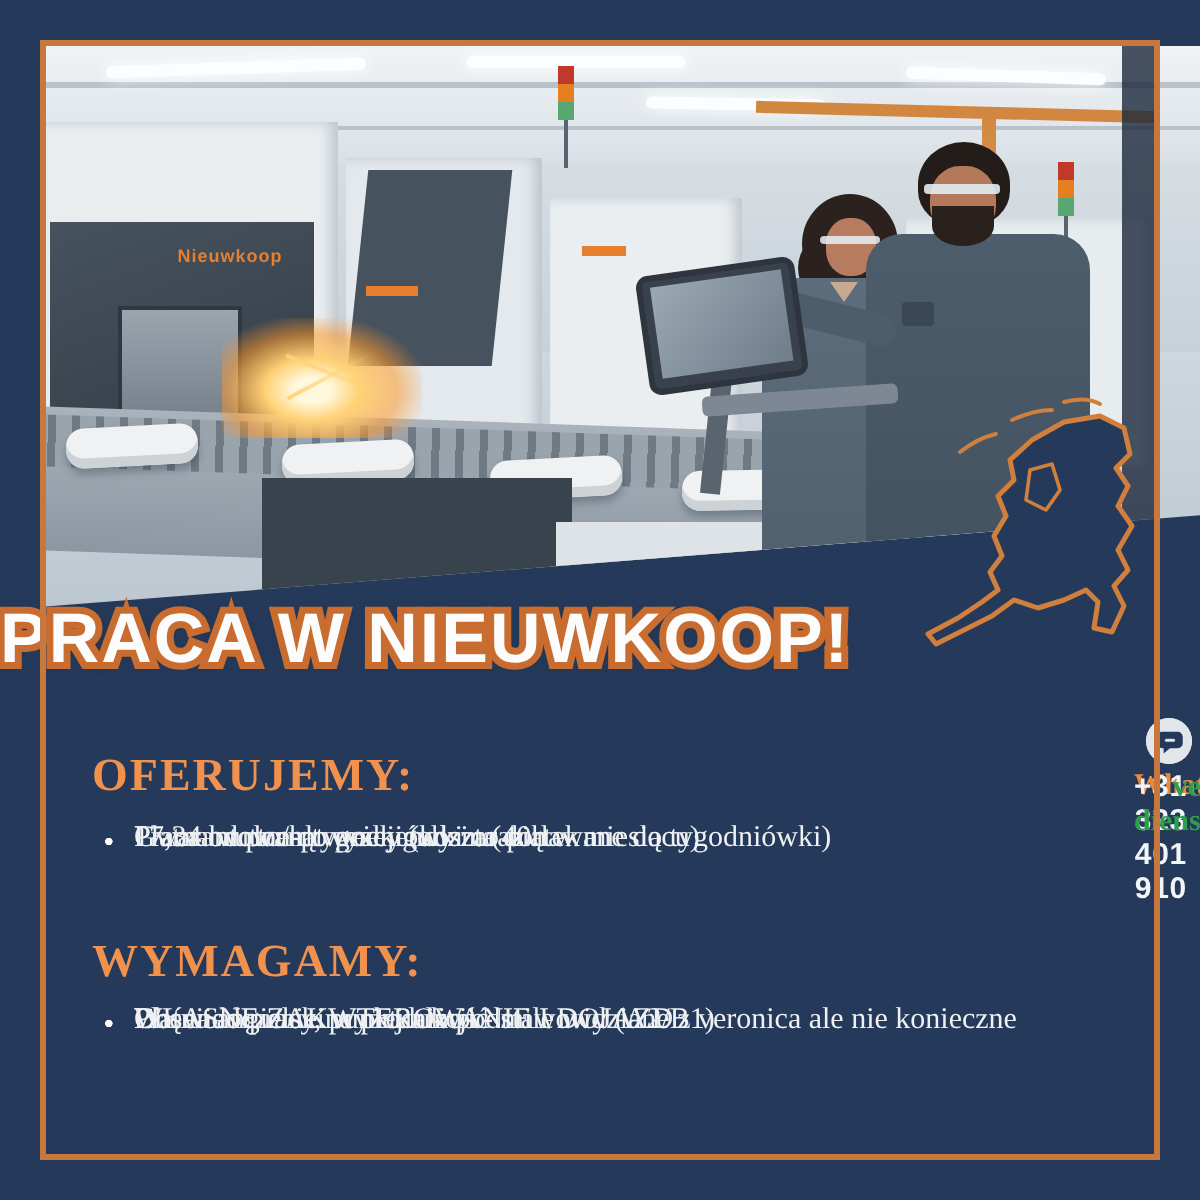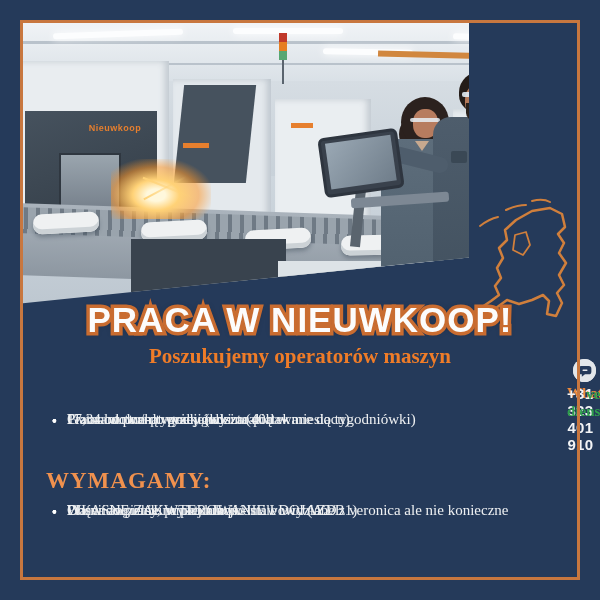--- a/index.html
+++ b/index.html
@@ -4,21 +4,21 @@
 <style>
   html,body{margin:0;padding:0;background:#101a2a;}
   #poster{position:relative;width:600px;height:600px;background:#253a5a;overflow:hidden;
           font-family:"Liberation Serif",serif;}
   #poster *{position:absolute;box-sizing:border-box;}
 
   
   .frame{left:20px;top:20px;width:560px;height:560px;border:3px solid #c8773f;z-index:7;pointer-events:none;}
 
   
-  .photo{left:23px;top:23px;width:446px;height:286px;z-index:1;overflow:hidden;
+  .photo{left:23px;top:23px;width:578px;height:286px;z-index:1;overflow:hidden;
          clip-path:polygon(0 0,100% 0,100% 82%,0 98%);
          background:linear-gradient(180deg,#e6ebf0 0%,#d3dbe2 40%,#bdc7d0 100%);}
   .ceiling{left:0;top:0;width:100%;height:60px;background:linear-gradient(180deg,#f0f3f6,#d9e0e6);}
   .cbeam{background:#b9c2cb;height:3px;}
   .b1{left:0;top:18px;width:100%;}
   .b2{left:0;top:40px;width:100%;height:2px;}
   .lightstrip{background:#fcfdfe;height:6px;border-radius:3px;box-shadow:0 0 8px #ffffff;}
   .ls1{left:30px;top:8px;width:130px;transform:rotate(-2deg);}
   .ls2{left:210px;top:5px;width:110px;}
   .ls3{left:300px;top:26px;width:90px;transform:rotate(1deg);}
@@ -85,21 +85,21 @@
        border-radius:6px;transform:rotate(-8deg);}
   .mon-screen{left:4px;top:3px;width:66px;height:46px;background:linear-gradient(135deg,#9aa8b4,#6f7d8a);}
   .mon-arm{left:330px;top:166px;width:10px;height:58px;background:#5a646e;transform:rotate(6deg);}
   .desk{left:328px;top:172px;width:98px;height:10px;background:#7d8894;border-radius:3px;transform:rotate(-4deg);}
   .shadowstrip{left:538px;top:0;width:16px;height:100%;background:rgba(28,40,60,.8);}
 
   
   .map{left:458px;top:190px;width:148px;height:158px;z-index:4;}
 
   
-  .title{left:0;right:0;top:300px;text-align:center;z-index:5;
+  .title{left:0;right:0;top:300px;z-index:5;
          font:900 35px "Liberation Sans",sans-serif;letter-spacing:1px;color:#fcfcfc;}
   .title::before{content:attr(data-text);position:absolute;left:0;right:0;top:0;
          -webkit-text-stroke:7px #c96c30;z-index:-1;text-shadow:0 0 6px rgba(10,20,35,.55);}
   .subtitle{left:0;right:0;top:344px;text-align:center;z-index:5;
             font:bold 21px "Liberation Serif",serif;color:#ef7c28;}
 
   
   .contact-icons{top:359px;right:27px;z-index:5;display:flex;gap:4px;position:absolute;}
   .cicon{position:relative;width:23px;height:23px;border-radius:50%;background:#e2e6ea;
          display:flex;align-items:center;justify-content:center;}
@@ -215,41 +215,41 @@
         L106,53 L101,63 L108,73 L101,85 L106,95
         L99,103 L104,113 L98,126 L89,124 L91,111 L85,105
         L74,110 L61,114 L49,110
         L38,118 L26,124 L10,132 L6,127 L21,119 L33,111 L41,105
         L37,96 L43,88 L39,78 L45,68 L41,58 L49,50 L47,40 Z" fill="#253a5a" stroke="#d07f3c" stroke-width="2.5" stroke-linejoin="round"></path>
       <path d="M57,45 L68,42 L72,55 L65,65 L55,60 Z" fill="#253a5a" stroke="#d07f3c" stroke-width="1.8" stroke-linejoin="round"></path>
     </svg>
   </div>
 
   <div class="title" data-text="PRACA W NIEUWKOOP!">PRACA W NIEUWKOOP!</div>
-  <div class="subtitle">Poszukujemy operatorów maszyn</div>
 
   <div class="contact-icons">
     <div class="cicon">
       <svg width="13" height="13" viewBox="0 0 20 20">
         <path fill="#24395a" d="M5.8 2.6c.9-.9 2.3-.9 3.1 0l1.9 1.9c.8.8.8 2.1 0 2.9l-1 1c.5 1.2 2.1 2.8 3.3 3.3l1-1c.8-.8 2.1-.8 2.9 0l1.9 1.9c.9.9.9 2.2 0 3.1l-1.1 1.1c-1 1-2.6 1.3-3.9.7-2.5-1.1-6.8-5.4-7.9-7.9-.6-1.3-.3-2.9.7-3.9z"></path>
       </svg>
     </div>
     <div class="cicon">
       <svg width="14" height="14" viewBox="0 0 22 22">
         <path fill="#24395a" d="M5 3h12a4 4 0 0 1 4 4v5a4 4 0 0 1-4 4h-6l-5 4v-4H5a4 4 0 0 1-4-4V7a4 4 0 0 1 4-4z"></path>
         <rect x="7" y="8.5" width="8" height="2.4" rx="1.2" fill="#e2e6ea"></rect>
       </svg>
     </div>
   </div>
   <div class="contact">
     <span class="wa-label">WhatsAap</span>
     <span class="wa-number">+31 323 401 910</span>
     <span class="email">veronica@asp-dienstverlening.nl</span>
   </div>
 
+  <div class="sec-heading h-offer">OFERUJEMY:</div>
   <div class="blist list-offer">
     <div class="li">Praca od pon-pt weekendy zaraz</div>
     <div class="li">17,34 brutto/h tygodniówki co piątek</div>
     <div class="li">Płatna wolne do pracy (koszta dodawane do tygodniówki)</div>
     <div class="li">Gwarantowaną wyżej godzin (40h w miesiącu)</div>
   </div>
 
   <div class="sec-heading h-req">WYMAGAMY:</div>
   <div class="blist list-req">
     <div class="li">Doświadczenie na produkcji - mile widziane z veronica ale nie konieczne</div>

